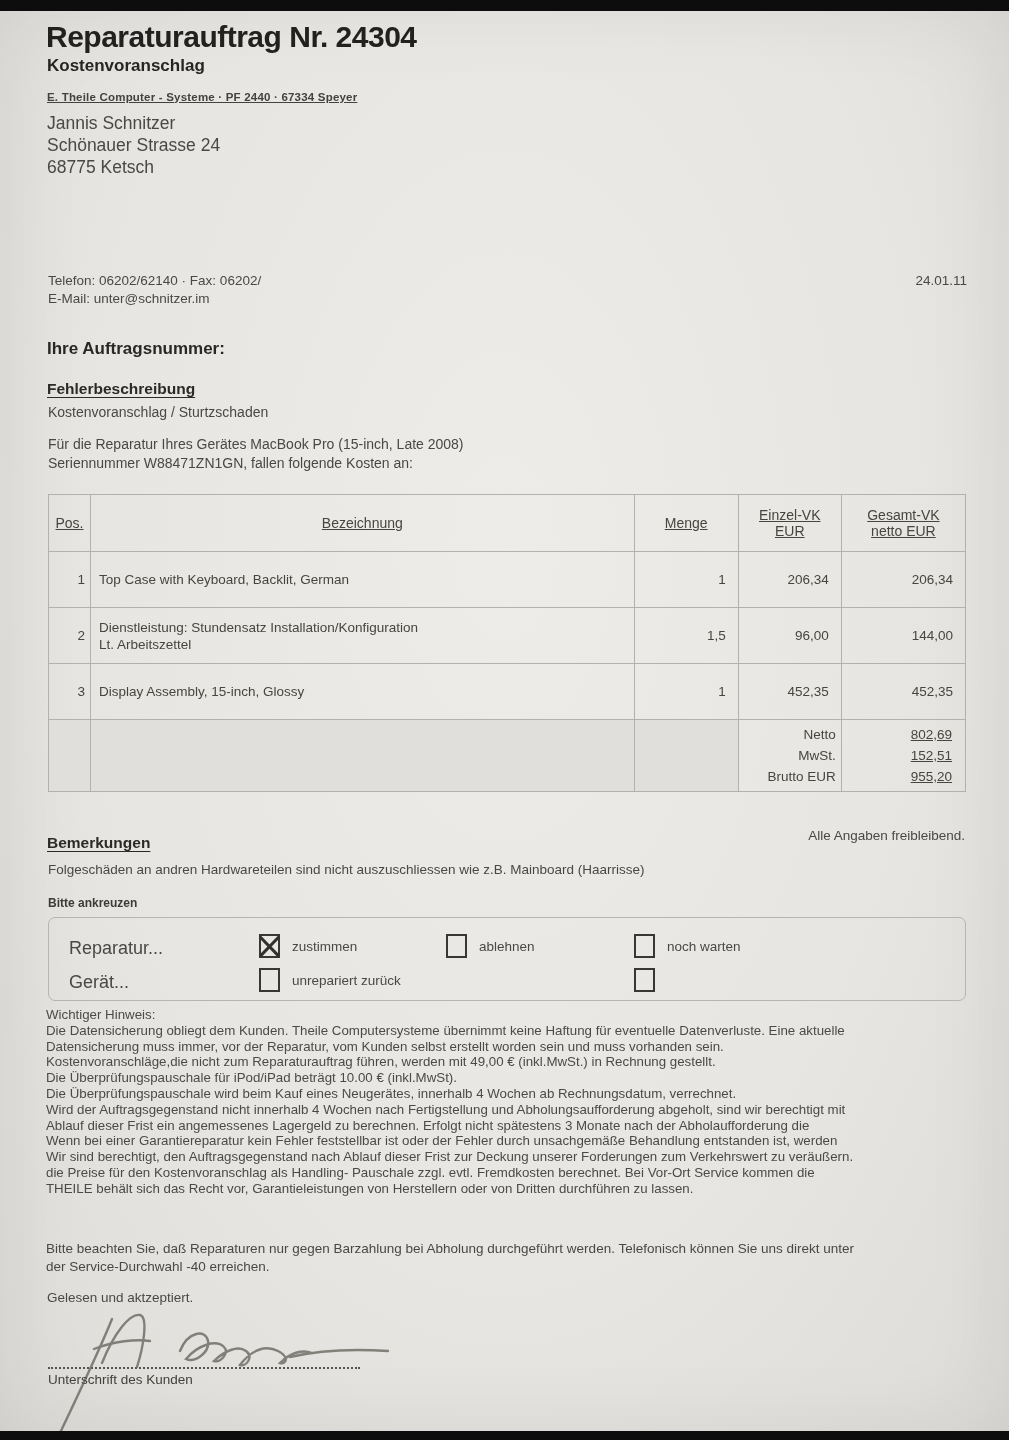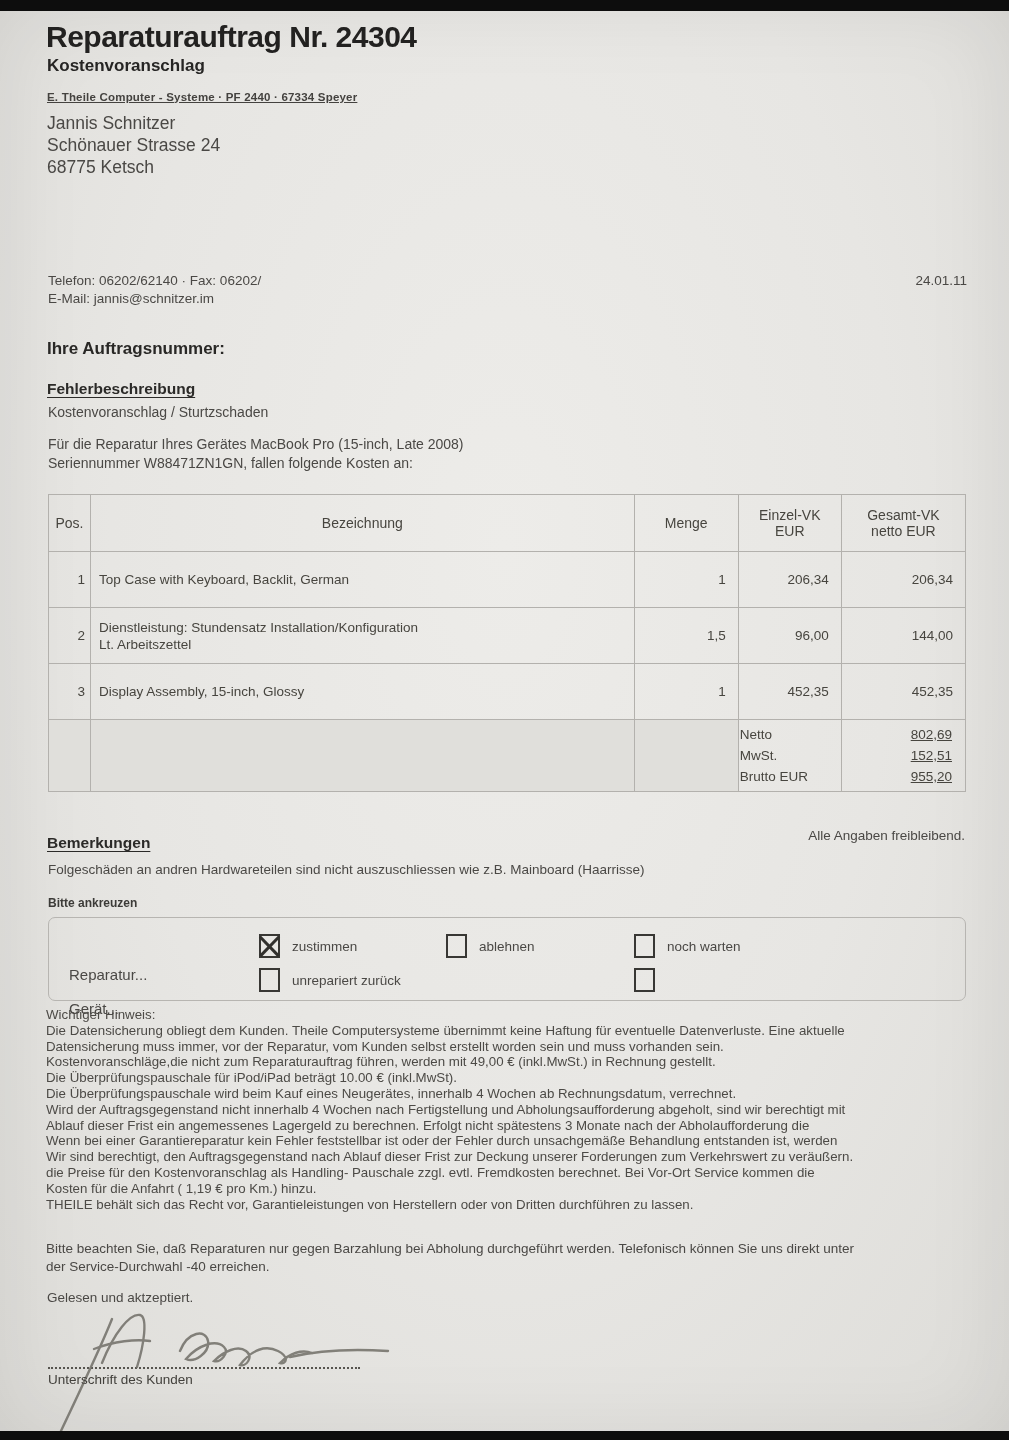--- a/index.html
+++ b/index.html
@@ -20,41 +20,41 @@
   .contact{left:48px;top:272px;font-size:13.5px;line-height:18px;color:#4a4845;}
   .doc-date{top:273px;right:42px;font-size:13.5px;color:#4a4845;}
   .order-no{left:47px;top:339px;font-size:17px;font-weight:700;color:#292826;}
   .section-h{font-size:15.5px;font-weight:700;color:#2b2a28;text-decoration:underline;text-underline-offset:3px;}
   .fault-h{left:47px;top:380px;}
   .fault-text{left:48px;top:404px;font-size:14px;color:#4a4845;}
   .intro{left:48px;top:435px;font-size:14px;line-height:19px;color:#4a4845;}
   
   .cost-table{left:48px;top:494px;width:918px;border-collapse:collapse;table-layout:fixed;}
   .cost-table td,.cost-table th{border:1px solid #b3b1ad;font-weight:400;color:#47453f;vertical-align:middle;}
-  .cost-table th{font-size:14px;height:54px;}
+  .cost-table th{font-size:14px;height:54px;text-decoration:underline;}
   .cost-table .c-pos{width:42px;}
   .cost-table .c-desc{width:543px;}
   .cost-table .c-qty{width:104px;}
   .cost-table .c-unit{width:103px;}
   .cost-table .c-total{width:124px;}
   .cost-table td{font-size:13.5px;height:53px;}
   .td-pos{text-align:right;padding-right:5px;}
   .td-desc{text-align:left;padding-left:8px;line-height:17px;}
   .num{text-align:right;padding-right:12px;}
   .totals-left{background:#e0dfdb;}
   .totals-cell{vertical-align:middle;}
   .totals-lines{font-size:13.5px;line-height:21px;}
-  .totals-labels div{text-align:left;padding-right:4px;}
+  .totals-labels div{text-align:right;padding-right:4px;}
   .totals-values div{text-align:right;padding-right:12px;text-decoration:underline;}
   .binding-note{top:828px;right:44px;font-size:13.5px;color:#4a4845;}
   .remarks-h{left:47px;top:834px;}
   .remarks-text{left:48px;top:862px;font-size:13.5px;color:#4a4845;}
   .check-prompt{left:48px;top:896px;font-size:12px;font-weight:700;color:#3c3b38;}
   .choice-box{left:48px;top:917px;width:916px;height:82px;border:1.5px solid #b7b5b1;border-radius:7px;}
-  .choice-row-label{font-size:15px;color:#4a4845;margin-top:28px;}
+  .choice-row-label{font-size:18px;color:#4a4845;}
   .cb-group{position:absolute;display:flex;align-items:center;gap:12px;}
   .checkbox{position:relative;width:17px;height:20px;border:2.5px solid #38373
 4;background:transparent;flex:0 0 auto;}
   .checkbox{width:17px;height:20px;border:2.5px solid #383734;}
   .checkbox.checked::before,.checkbox.checked::after{
     content:"";position:absolute;left:-5px;right:-5px;top:45%;height:2.6px;background:#31302d;
   }
   .checkbox.checked::before{transform:rotate(46deg);}
   .checkbox.checked::after{transform:rotate(-46deg);}
   .cb-label{font-size:13.5px;color:#4a4845;white-space:nowrap;}
@@ -76,21 +76,21 @@
   <div class="abs sender">E. Theile Computer - Systeme · PF 2440 · 67334 Speyer</div>
 
   <div class="abs recipient">
     <div>Jannis Schnitzer</div>
     <div>Schönauer Strasse 24</div>
     <div>68775 Ketsch</div>
   </div>
 
   <div class="abs contact">
     <div>Telefon: 06202/62140 · Fax: 06202/</div>
-    <div>E-Mail: jannis@schnitzer.im</div>
+    <div>E-Mail: unter@schnitzer.im</div>
   </div>
   <div class="abs doc-date">24.01.11</div>
 
   <div class="abs order-no">Ihre Auftragsnummer:</div>
 
   <div class="abs section-h fault-h">Fehlerbeschreibung</div>
   <div class="abs fault-text">Kostenvoranschlag / Sturtzschaden</div>
   <div class="abs intro">
     <div>Für die Reparatur Ihres Gerätes MacBook Pro (15-inch, Late 2008)</div>
     <div>Seriennummer W88471ZN1GN, fallen folgende Kosten an:</div>
@@ -196,21 +196,20 @@
     <div>Die Datensicherung obliegt dem Kunden. Theile Computersysteme übernimmt keine Haftung für eventuelle Datenverluste. Eine aktuelle</div>
     <div>Datensicherung muss immer, vor der Reparatur, vom Kunden selbst erstellt worden sein und muss vorhanden sein.</div>
     <div>Kostenvoranschläge,die nicht zum Reparaturauftrag führen, werden mit 49,00 € (inkl.MwSt.) in Rechnung gestellt.</div>
     <div>Die Überprüfungspauschale für iPod/iPad beträgt 10.00 € (inkl.MwSt).</div>
     <div>Die Überprüfungspauschale wird beim Kauf eines Neugerätes, innerhalb 4 Wochen ab Rechnungsdatum, verrechnet.</div>
     <div>Wird der Auftragsgegenstand nicht innerhalb 4 Wochen nach Fertigstellung und Abholungsaufforderung abgeholt, sind wir berechtigt mit</div>
     <div>Ablauf dieser Frist ein angemessenes Lagergeld zu berechnen. Erfolgt nicht spätestens 3 Monate nach der Abholaufforderung die</div>
     <div>Wenn bei einer Garantiereparatur kein Fehler feststellbar ist oder der Fehler durch unsachgemäße Behandlung entstanden ist, werden</div>
     <div>Wir sind berechtigt, den Auftragsgegenstand nach Ablauf dieser Frist zur Deckung unserer Forderungen zum Verkehrswert zu veräußern.</div>
     <div>die Preise für den Kostenvoranschlag als Handling- Pauschale zzgl. evtl. Fremdkosten berechnet. Bei Vor-Ort Service kommen die</div>
-    <div>Kosten für die Anfahrt ( 1,19 € pro Km.) hinzu.</div>
     <div>THEILE behält sich das Recht vor, Garantieleistungen von Herstellern oder von Dritten durchführen zu lassen.</div>
   </div>
 
   <div class="abs footer-note">
     <div>Bitte beachten Sie, daß Reparaturen nur gegen Barzahlung bei Abholung durchgeführt werden. Telefonisch können Sie uns direkt unter</div>
     <div>der Service-Durchwahl -40 erreichen.</div>
   </div>
   <div class="abs accepted">Gelesen und aktzeptiert.</div>
 
   <div class="abs sig-line"></div>

